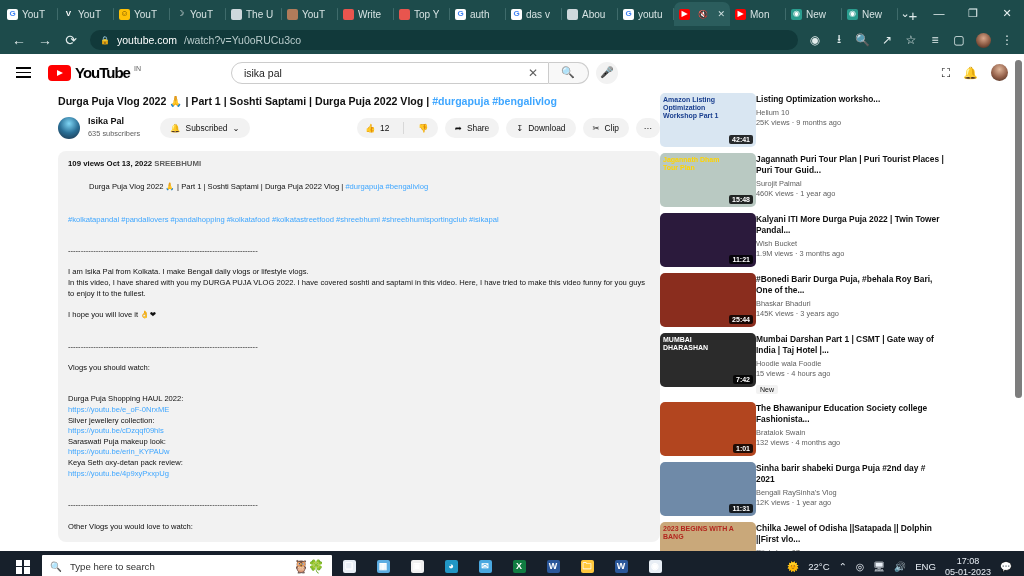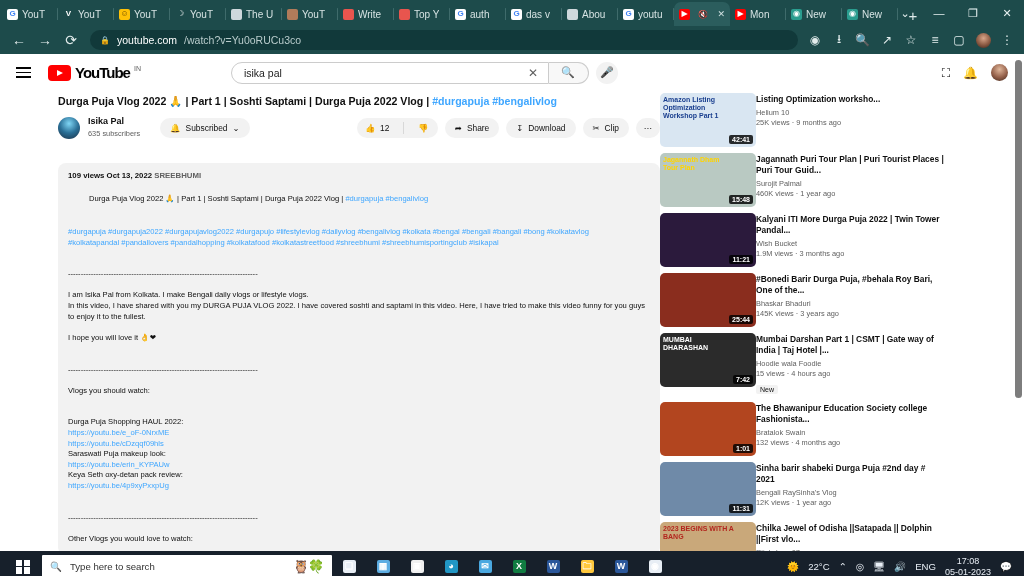--- a/index.html
+++ b/index.html
@@ -142,21 +142,21 @@
   .pill {
     height:20px; background:#f2f2f2; border-radius:10px; display:flex;
     align-items:center; gap:5px; padding:0 10px; font-size:8.4px; color:#0f0f0f;
   }
   .pill.split { padding:0; }
   .pill.split .seg { display:flex; align-items:center; gap:4px; padding:0 9px; height:20px; }
   .pill.split .divider { width:1px; height:12px; background:#d8d8d8; }
   .pill.round { width:24px; padding:0; justify-content:center; }
 
   .descbox {
-    margin-top: 24px; background:#f2f2f2; border-radius:8px; padding: 8px 10px 10px 10px;
+    margin-top: 12px; background:#f2f2f2; border-radius:8px; padding: 8px 10px 10px 10px;
     font-size: 7.6px; color:#0f0f0f; line-height: 10.6px;
   }
   .descmeta { font-size:7.8px; font-weight:bold; color:#0f0f0f; margin-bottom:2px; }
   .descmeta .place { color:#606060; font-weight:bold; }
   .blue { color:#3ea6ff; }
   .descline { white-space:pre-wrap; word-break: break-word; }
   .gap { height: 10.6px; }
   .tagblock { color:#3ea6ff; line-height:11px; }
 
   
@@ -406,41 +406,41 @@
       <div class="descbox">
         <div class="descmeta">
           <span>109 views</span>
           <span>Oct 13, 2022</span>
           <span class="place">SREEBHUMI</span>
         </div>
         <div class="descline">
           <span>Durga Puja Vlog 2022 🙏 | Part 1 | Soshti Saptami | Durga Puja 2022 Vlog | </span><span class="blue">#durgapuja #bengalivlog</span>
         </div>
         <div class="gap"></div>
-        <div class="tagblock">#durgapuja #durgapuja2022 #durgapujavlog2022 #durgapujo #lifestylevlog #dailyvlog #bengalivlog #kolkata #bengal #bengali #bangali #bong #kolkatavlog</div>
         <div class="tagblock">#kolkatapandal #pandallovers #pandalhopping #kolkatafood #kolkatastreetfood #shreebhumi #shreebhumisportingclub #isikapal</div>
         <div class="gap"></div>
         <div class="gap"></div>
         <div class="descline">---------------------------------------------------------------------------</div>
         <div class="gap"></div>
         <div class="descline">I am Isika Pal from Kolkata. I make Bengali daily vlogs or lifestyle vlogs.</div>
         <div class="descline">In this video, I have shared with you my DURGA PUJA VLOG 2022. I have covered soshti and saptami in this video. Here, I have tried to make this video funny for you guys</div>
         <div class="descline">to enjoy it to the fullest.</div>
         <div class="gap"></div>
         <div class="descline">I hope you will love it 👌❤</div>
         <div class="gap"></div>
         <div class="gap"></div>
         <div class="descline">---------------------------------------------------------------------------</div>
         <div class="gap"></div>
         <div class="descline">Vlogs you should watch:</div>
         <div class="gap"></div>
         <div class="gap"></div>
         <div id="links-host">
             <div class="descline">Durga Puja Shopping HAUL 2022:</div>
             <div class="descline blue">https://youtu.be/e_oF-0NrxME</div>
+            <div class="descline">Silver jewellery collection:</div>
             <div class="descline blue">https://youtu.be/cDzqqf09hls</div>
             <div class="descline">Saraswati Puja makeup look:</div>
             <div class="descline blue">https://youtu.be/erin_KYPAUw</div>
             <div class="descline">Keya Seth oxy-detan pack review:</div>
             <div class="descline blue">https://youtu.be/4p9xyPxxpUg</div>
           </div>
         <div class="gap"></div>
         <div class="gap"></div>
         <div class="descline">---------------------------------------------------------------------------</div>
         <div class="gap"></div>

